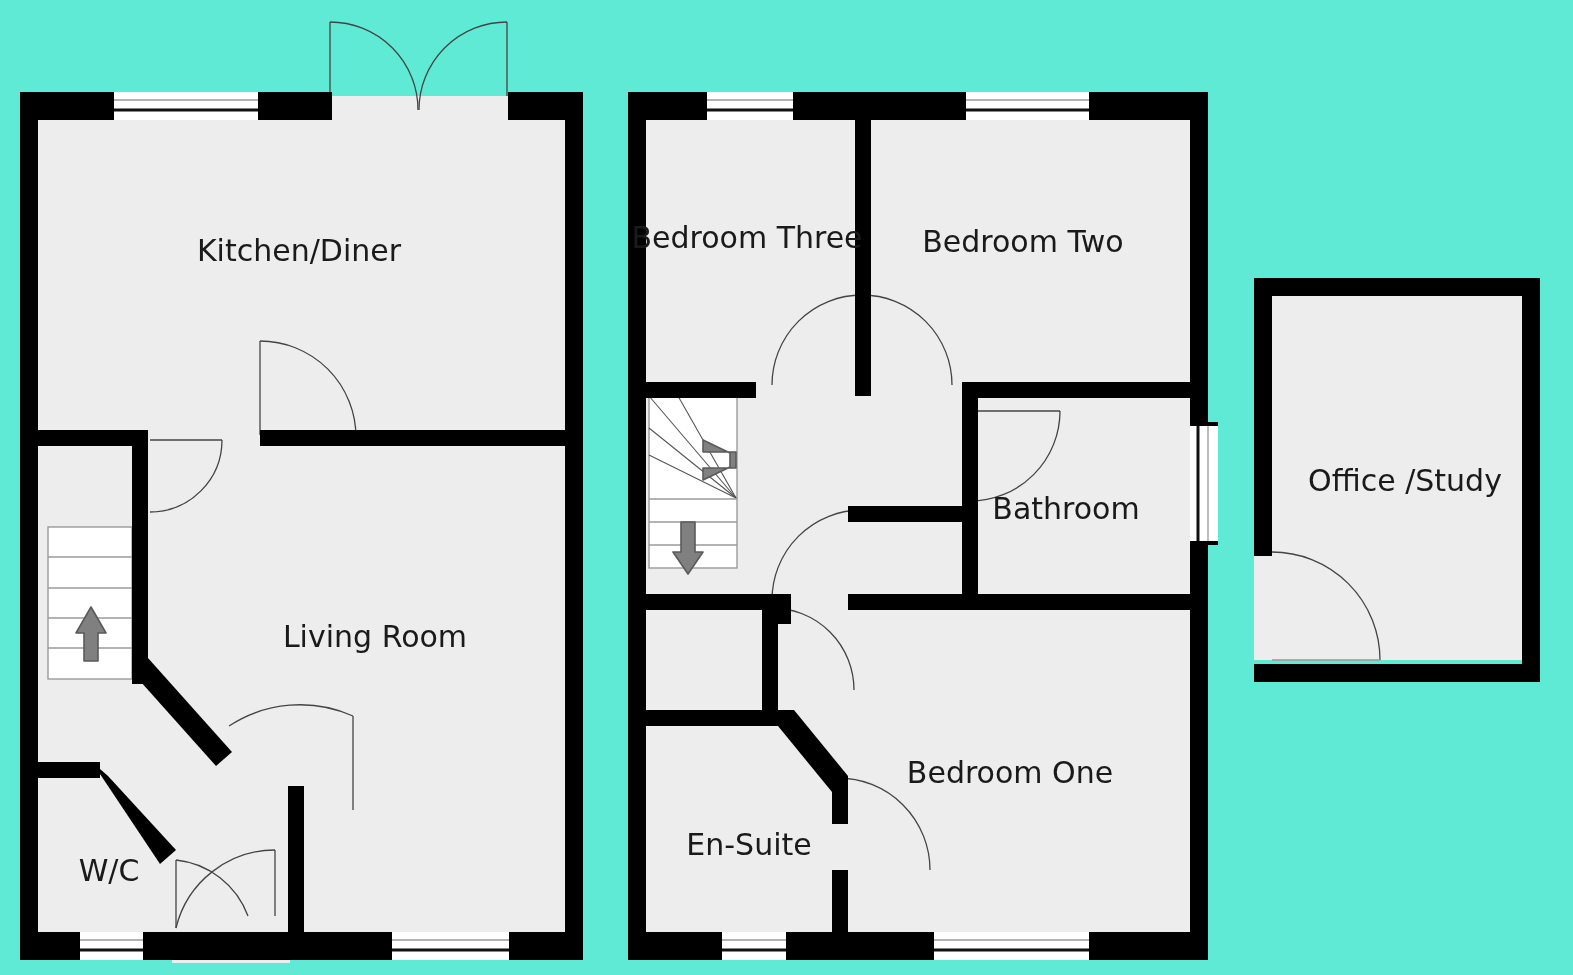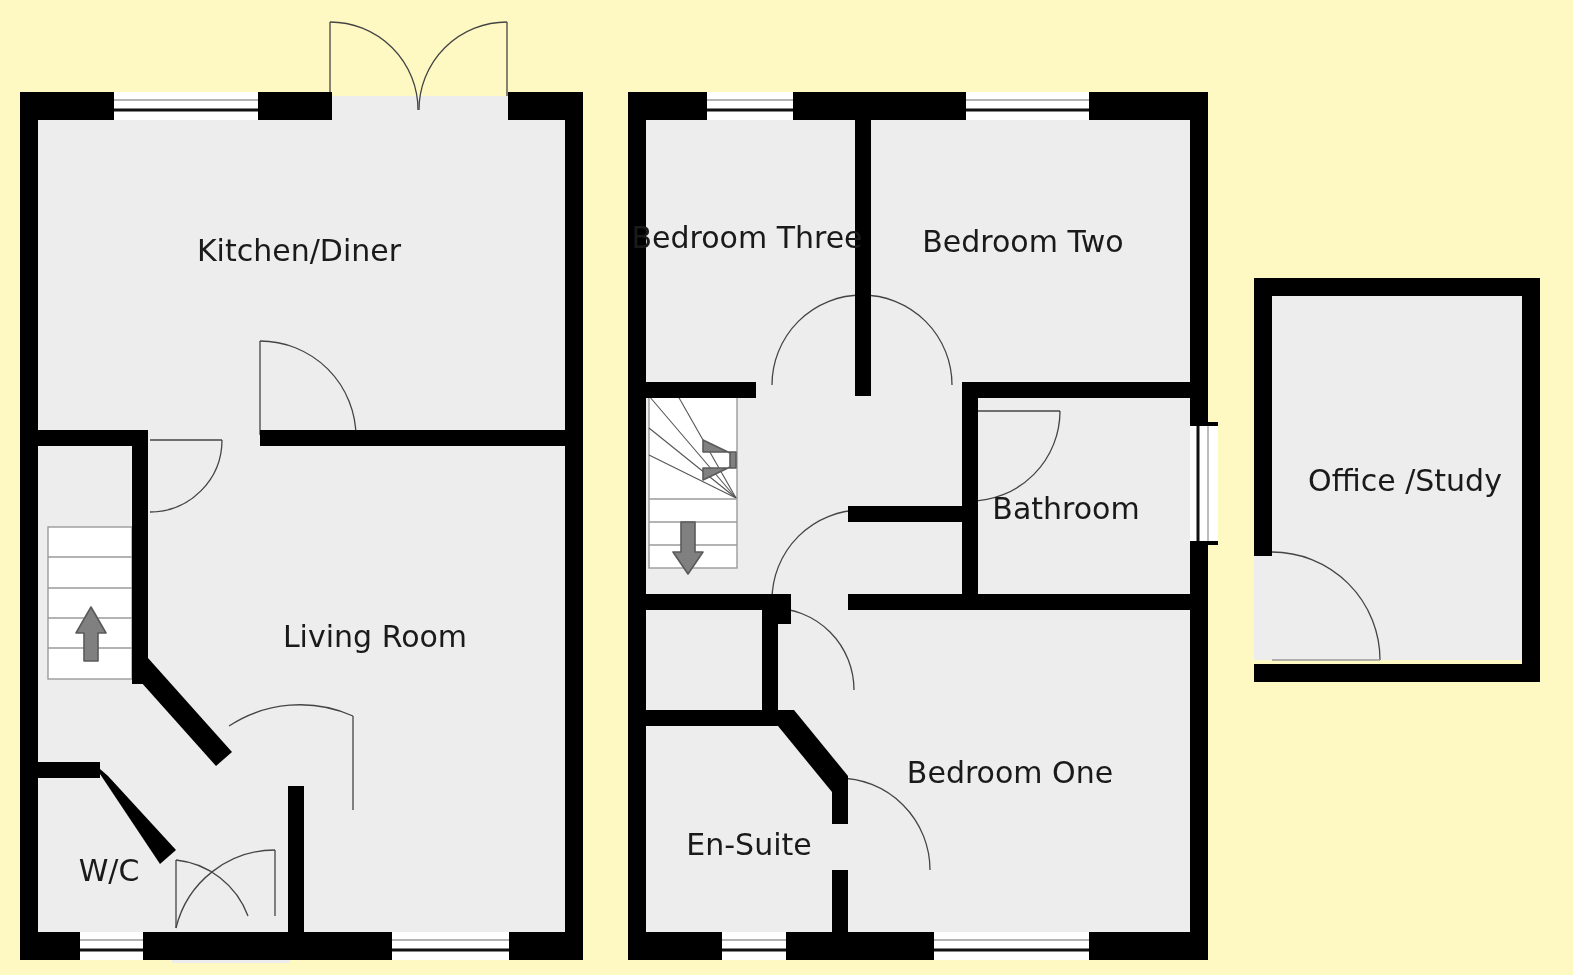--- a/index.html
+++ b/index.html
@@ -4,21 +4,21 @@
 <style>
   html, body {
     margin: 0;
     padding: 0;
     background: #ffffff;
   }
   #plan-root {
     position: relative;
     width: 1573px;
     height: 975px;
-    background: #fef9c3;
+    background: #5eead4;
     font-family: "DejaVu Sans", "Liberation Sans", sans-serif;
     overflow: hidden;
   }
   svg#plan-svg {
     position: absolute;
     top: 0; left: 0;
     width: 1573px;
     height: 975px;
     display: block;
   }

